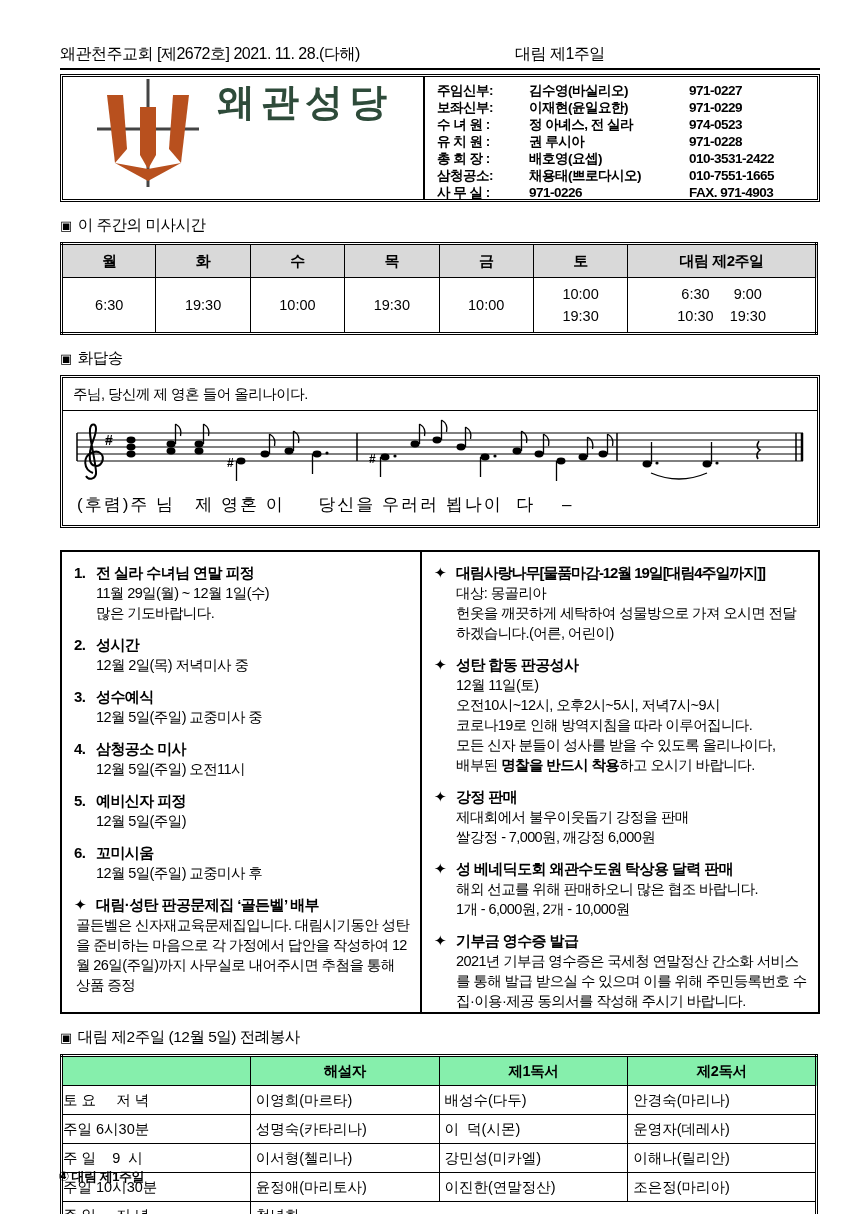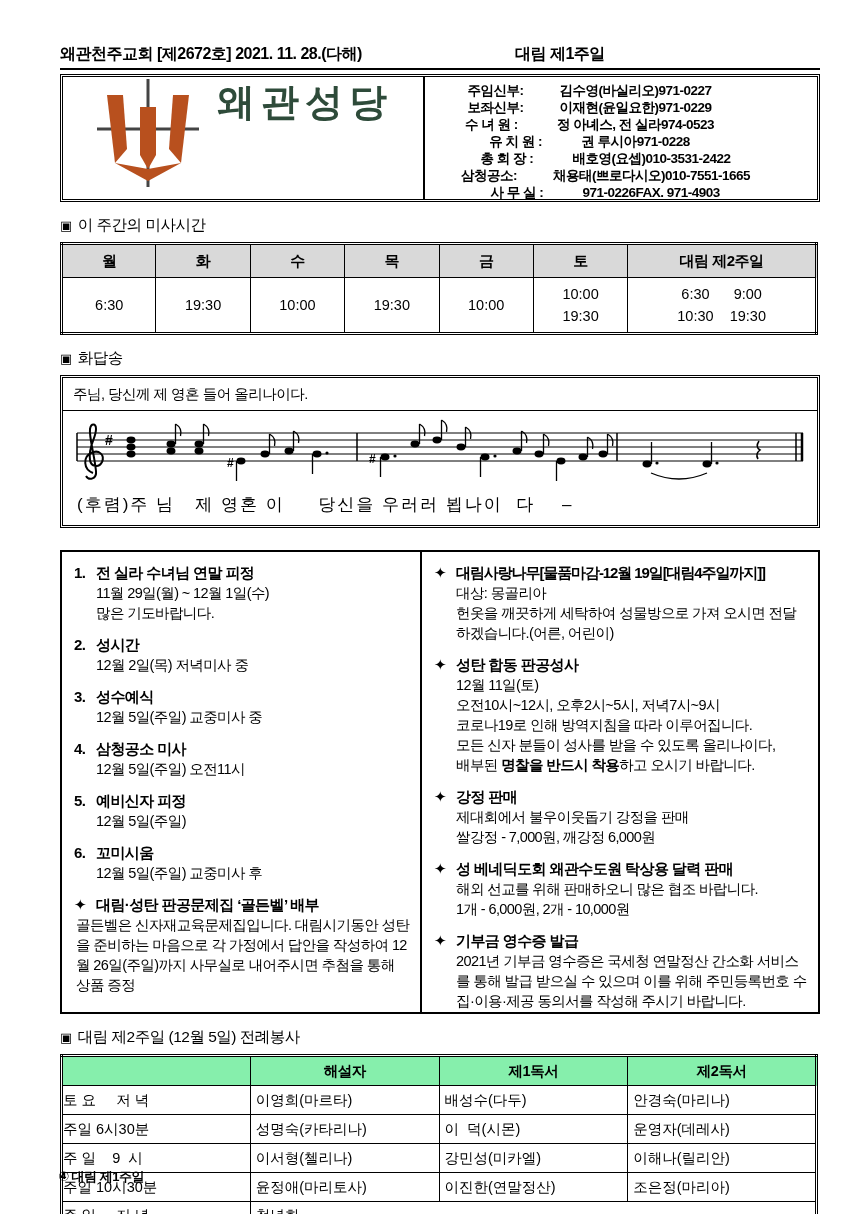--- a/index.html
+++ b/index.html
@@ -2,30 +2,30 @@
 <html><head>
 <meta charset="utf-8">
 <style>
   * { margin:0; padding:0; box-sizing:border-box; }
   body { background:#888; font-family:"Liberation Sans","DejaVu Sans",sans-serif; }
   .page {
     width:860px; height:1214px; background:#fff; position:relative;
     padding:44px 40px 0 60px; color:#000; overflow:hidden;
   }
   
-  .hdr { display:flex; align-items:flex-end; font-weight:bold; font-size:16px; letter-spacing:-0.5px;}
+  .hdr { display:flex; align-items:flex-end; font-weight:normal; font-size:16px; letter-spacing:-0.5px;}
   .hdr .left { width:455px; }
   .hdr .right { }
   .hdr-rule { border-top:2.5px solid #000; margin-top:3px; }
 
   
   .info-box { border:3px double #000; display:flex; height:128px; margin-top:4px; }
   .logo-cell { width:360px; display:flex; align-items:flex-start; justify-content:center; gap:14px; }
   .logo-name { font-size:38px; font-weight:bold; color:#2e4b3a; letter-spacing:6px; font-family:"Liberation Serif","DejaVu Serif",serif; }
-  .contact-cell { flex:1; border-left:2px solid #000; padding:5px 10px 4px 12px; display:flex; flex-direction:column; justify-content:space-between;align-items:center; }
+  .contact-cell { flex:1; border-left:2px solid #000; padding:5px 10px 4px 12px; display:flex; flex-direction:column; justify-content:space-between; }
   .c-row { display:flex; font-weight:bold; font-size:13.5px; letter-spacing:-0.5px; line-height:17px;}
   .c-role { width:92px; white-space:pre; }
   .c-name { flex:1; white-space:pre; }
   .c-phone { width:118px; white-space:pre; }
 
   .sec-title { font-weight:normal; font-size:15.5px; letter-spacing:-0.5px; margin-top:13px; margin-bottom:6px;}
   .sec-title .sq { font-size:13px; margin-right:6px; }
 
   
   table { border-collapse:collapse; width:758px; table-layout:fixed; }

